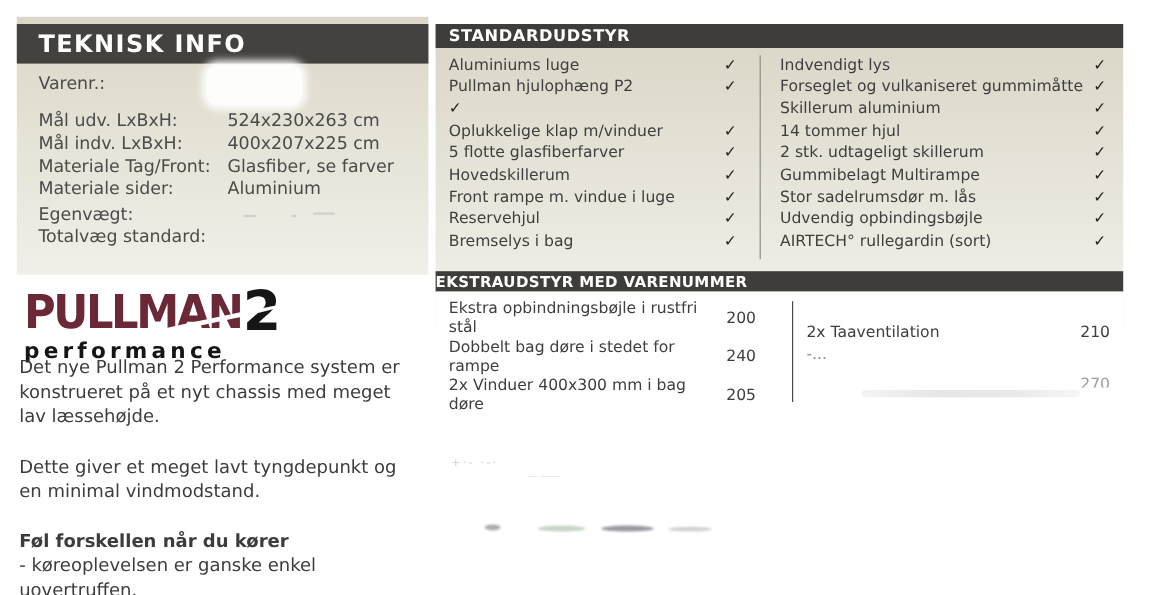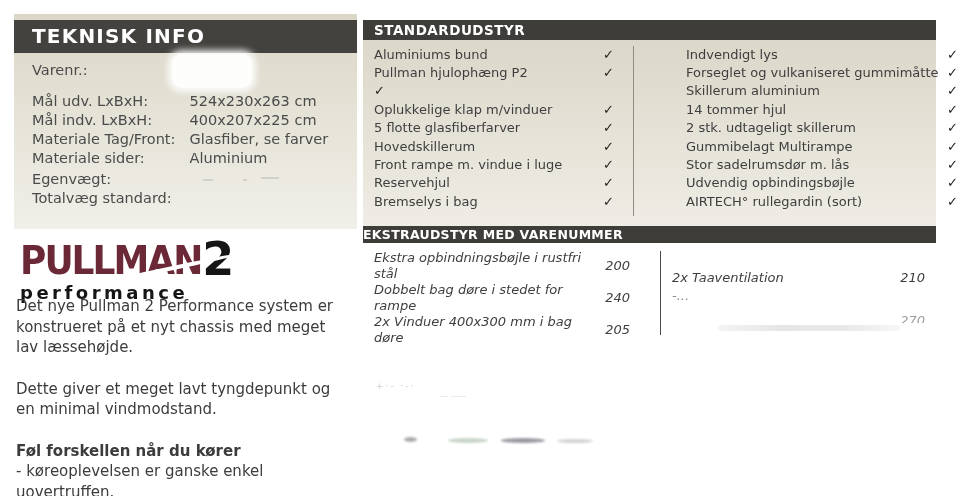--- a/index.html
+++ b/index.html
@@ -41,34 +41,34 @@
   .copy p{margin:0 0 21px 0;}
   .copy .lead{font-weight:bold;}
   
   .std-panel{position:absolute;left:363px;top:20px;width:573px;height:258px;
     background:linear-gradient(180deg,#d9d5c6 0%,#e8e5db 55%,#f3f2ed 100%);}
   .std-header{height:20px;background:#3e3d39;color:#fff;font-weight:bold;font-size:13.5px;
     line-height:20px;padding-left:11px;letter-spacing:.5px;}
   .std-body{position:relative;height:182px;}
   .std-divider{position:absolute;left:270px;top:6px;bottom:6px;width:1px;background:#908e83;}
   .std-left{position:absolute;left:11px;top:5px;width:240px;}
-  .std-right{position:absolute;left:287px;top:5px;width:272px;margin-left:36px;}
+  .std-right{position:absolute;left:287px;top:5px;width:272px;}
   .feat-row{height:18.4px;display:flex;justify-content:space-between;align-items:center;
     font-size:13px;color:#3e3e3e;white-space:nowrap;}
   .check{font-weight:bold;color:#26231f;font-size:13px;}
   
   .extra-section{position:absolute;left:363px;top:226px;width:573px;}
   .extra-header{height:17px;background:#3e3d39;color:#fff;font-weight:bold;font-size:12.5px;
     line-height:17px;padding-left:0;letter-spacing:.3px;}
   .extra-body{position:relative;height:118px;background:#fff;}
   .extra-divider{position:absolute;left:297px;top:8px;height:84px;width:1px;background:#4a4a4a;}
   .extra-left{position:absolute;left:11px;top:7px;width:256px;}
   .extra-right{position:absolute;left:309px;top:7px;width:253px;}
   .extra-row{display:flex;justify-content:space-between;align-items:center;font-size:13px;
-    color:#3e3e3e;min-height:18.5px;line-height:16px;font-style:italic;}
+    color:#3e3e3e;min-height:18.5px;line-height:16px;}
   .extra-label{width:218px;}
   .extra-num{width:34px;text-align:right;}
   .spacer-row{height:18.5px;}
   .faded{color:#8d8d8d;}
   .faded-num{color:#9d9d9d;}
   .half-hidden{display:inline-block;height:9px;overflow:hidden;line-height:13px;
     vertical-align:bottom;}
   .smear{position:absolute;left:355px;top:82px;width:182px;height:6px;border-radius:3px;
     background:linear-gradient(90deg,#f4f4f4,#e6e6e6 35%,#e9e9e9 70%,#f7f7f7);}
   
@@ -128,21 +128,21 @@
   <p><span class="lead">Føl forskellen når du kører</span><br>
   <span>- køreoplevelsen er ganske enkel uovertruffen.</span></p>
 </div>
 
 <div class="std-panel">
   <div class="std-header">STANDARDUDSTYR</div>
   <div class="std-body">
     <div class="std-divider"></div>
     <div class="std-left">
       <div class="feat-row">
-          <span>Aluminiums bund</span>
+          <span>Aluminiums luge</span>
           <span class="check">✓</span>
         </div>
       <div class="feat-row">
           <span>Pullman hjulophæng P2</span>
           <span class="check">✓</span>
         </div>
       <div class="feat-row">
           <span class="check">✓</span>
         </div>
       <div class="feat-row">

